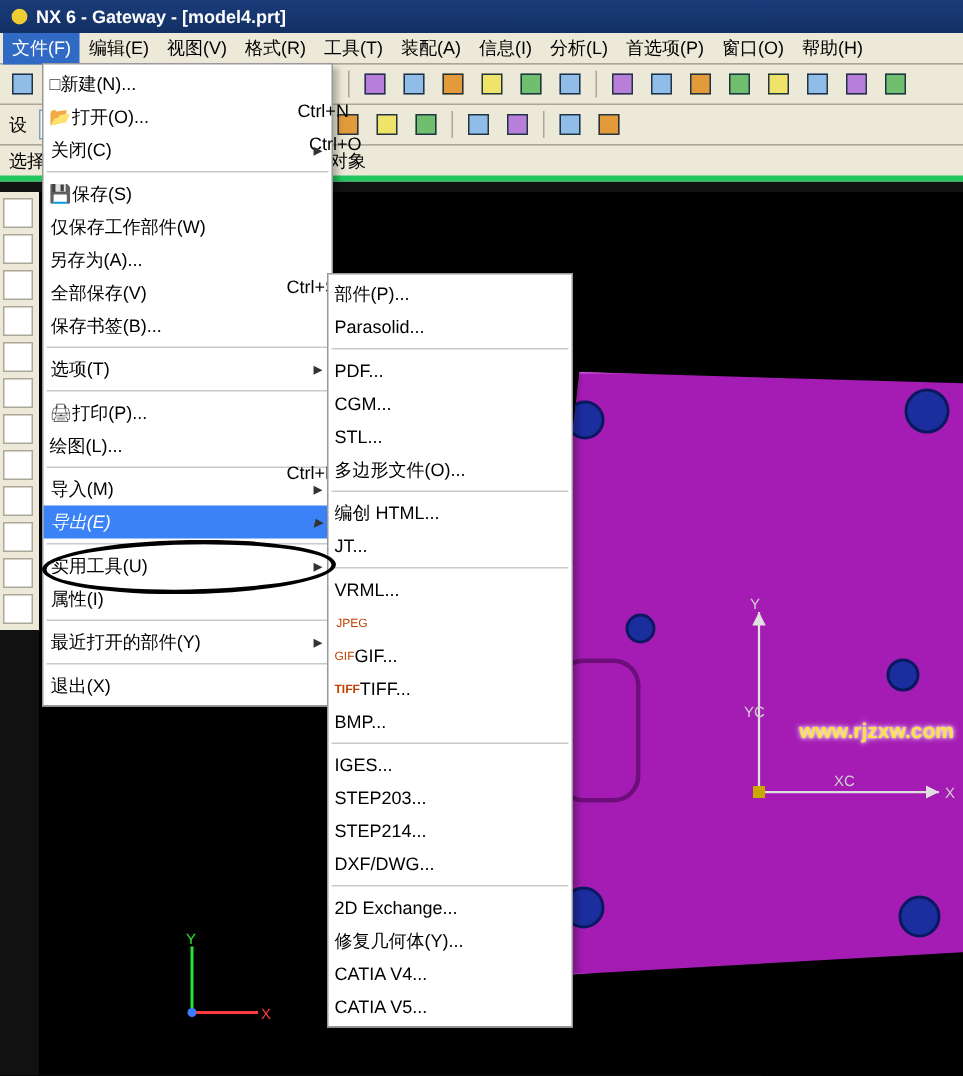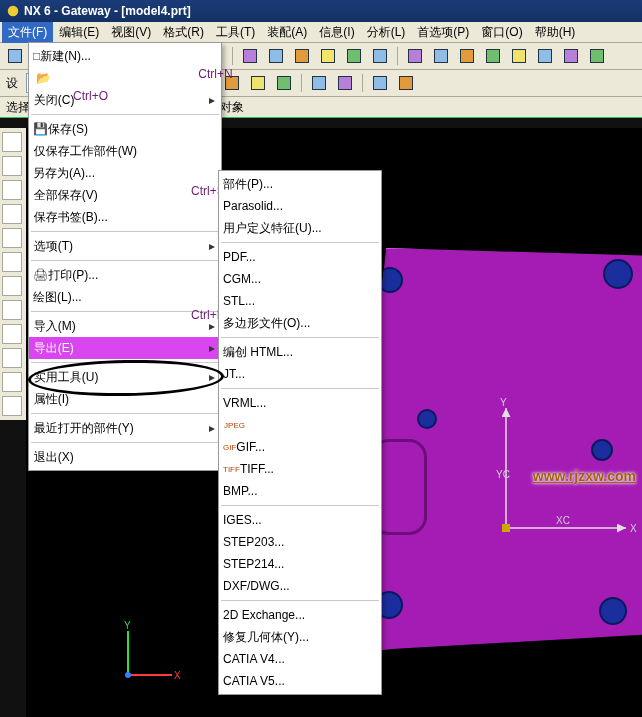--- a/index.html
+++ b/index.html
@@ -28,21 +28,21 @@
     width:20px;height:20px;border:1px solid transparent;border-radius:2px;
     display:flex;align-items:center;justify-content:center;
   }
   .toolbar .sep{width:1px;height:18px;background:#aca899;margin:0 2px;}
   .toolbar .combo{
     height:18px;border:1px solid #7f9db9;background:#fff;width:150px;
     display:flex;align-items:center;justify-content:flex-end;padding:0 2px;font-size:11px;color:#555;
   }
   .toolbar .combo .dd{border-left:1px solid #7f9db9;padding-left:2px;}
   .filterbar{
-    background:#ece9d8;border-bottom:1px solid #22c55e;
+    background:#ece9d8;border-bottom:4px solid #22c55e;
     height:20px;display:flex;align-items:center;padding:0 6px;
   }
   .sidetools{
     position:absolute; left:0; top:128px; width:24px;
     background:#ece9d8; border-right:1px solid #aca899;
     display:flex; flex-direction:column; gap:4px; padding:4px 2px;
   }
   .sidetools .st{width:18px;height:18px;border:1px solid #aca899;background:#fff;font-size:10px;display:flex;align-items:center;justify-content:center;}
   .viewport{
     position:absolute; left:26px; right:0; top:128px; bottom:0;
@@ -53,40 +53,40 @@
     background:#a41cb4;
     clip-path:polygon(10% 0,100% 2%,100% 96%,6% 100%,0 55%,4% 40%);
     border:1px solid #d55ae3;
   }
   .hole{position:absolute;border-radius:50%;background:#1a2e9e;border:2px solid #0b185f;}
   .axis-main{position:absolute;left:440px;top:270px;}
   .axis-main line{stroke:#e0e0e0;stroke-width:1.5;}
   .axis-main text{fill:#cfcfcf;font-size:10px;}
   .axis-origin{position:absolute;left:88px;bottom:28px;}
   .watermark{
-    position:absolute;right:6px;top:340px;color:#a16207;font-weight:bold;
-    font-size:14px;text-shadow:0 0 4px #fff,0 0 2px #fff;text-decoration:underline;
+    position:absolute;right:6px;top:351px;color:#fde047;font-weight:bold;
+    font-size:14px;text-shadow:0 0 4px #fff,0 0 2px #fff;
   }
   
   .menu{
     position:absolute; background:#fff; border:1px solid #999; box-shadow:3px 3px 4px rgba(0,0,0,.25);
     padding:2px 0; z-index:50;
   }
   .menu .row{
     display:flex; align-items:center; height:22px; padding:0 26px 0 4px;
     white-space:nowrap; position:relative;
   }
   .menu .row .ic{width:22px;text-align:center;color:#444;}
   .menu .row .lbl{flex:1;min-width:140px;}
-  .menu .row .accel{color:#701a75;margin-left:18px;width:90px;margin-top:36px;}
+  .menu .row .accel{color:#000000;margin-left:18px;width:90px;margin-top:36px;}
   .menu .row .sub{position:absolute;right:6px;color:#333;}
   .menu .msep{height:1px;background:#c9c9c9;margin:3px 2px;}
-  .menu .row.hover{background:#d946ef;color:#fff;}
+  .menu .row.hover{background:#3b82f6;color:#fff;font-style:italic;}
   .menu1{left:28px; top:42px; width:192px;}
-  .menu2{left:218px; top:170px; width:162px;}
+  .menu2{left:218px; top:182px; width:162px;}
   .highlight-ellipse{
     position:absolute;left:28px;top:360px;width:190px;height:30px;
     border:3px solid #000;border-radius:50%;pointer-events:none;z-index:60;transform:rotate(-1deg);
   }
   
   .sq{width:12px;height:12px;background:#8fbde8;border:1px solid #234;}
   .sq.r{background:#e39a3b;}
   .sq.g{background:#6fbf6f;}
   .sq.y{background:#f0e36a;}
   .sq.p{background:#b77fd9;}
@@ -281,20 +281,21 @@
 </div>
 
 <div class="menu menu1" id="fileMenu">
     <div class="row">
       <span class="ic">□</span>
       <span class="lbl">新建(N)...</span>
       <span class="accel">Ctrl+N</span>
     </div>
     <div class="row">
       <span class="ic">📂</span>
+      <span class="lbl">打开(O)...</span>
       <span class="accel">Ctrl+O</span>
     </div>
     <div class="row">
       <span class="ic"></span>
       <span class="lbl">关闭(C)</span>
       <span class="accel"></span>
       <span class="sub">▸</span>
     </div>
     <div class="msep"></div>
     <div class="row">
@@ -384,25 +385,20 @@
     <div class="row">
       <span class="ic"></span>
       <span class="lbl">部件(P)...</span>
       <span class="accel"></span>
     </div>
     <div class="row">
       <span class="ic"></span>
       <span class="lbl">Parasolid...</span>
       <span class="accel"></span>
     </div>
-    <div class="row">
-      <span class="ic"></span>
-      <span class="lbl">用户定义特征(U)...</span>
-      <span class="accel"></span>
-    </div>
     <div class="msep"></div>
     <div class="row">
       <span class="ic"></span>
       <span class="lbl">PDF...</span>
       <span class="accel"></span>
     </div>
     <div class="row">
       <span class="ic"></span>
       <span class="lbl">CGM...</span>
       <span class="accel"></span>
@@ -437,21 +433,21 @@
     <div class="row">
       <span class="ic" style="font-size: 8px; color: rgb(192, 64, 0); text-align: right;">JPEG</span>
       <span class="accel"></span>
     </div>
     <div class="row">
       <span class="ic" style="font-size: 8px; color: rgb(192, 64, 0);">GIF</span>
       <span class="lbl">GIF...</span>
       <span class="accel"></span>
     </div>
     <div class="row">
-      <span class="ic" style="font-size: 8px; color: rgb(192, 64, 0);">TIFF</span>
+      <span class="ic" style="font-size: 8px; color: rgb(192, 64, 0); font-weight: bold;">TIFF</span>
       <span class="lbl">TIFF...</span>
       <span class="accel"></span>
     </div>
     <div class="row">
       <span class="ic"></span>
       <span class="lbl">BMP...</span>
       <span class="accel"></span>
     </div>
     <div class="msep"></div>
     <div class="row">

